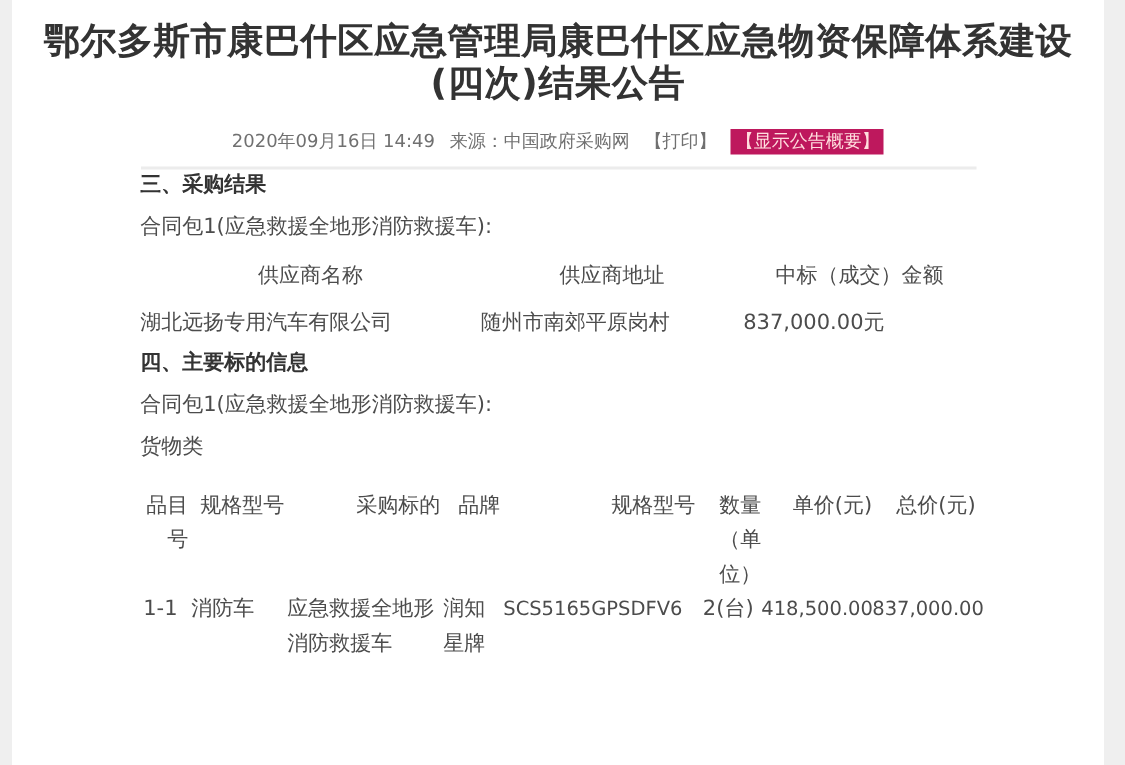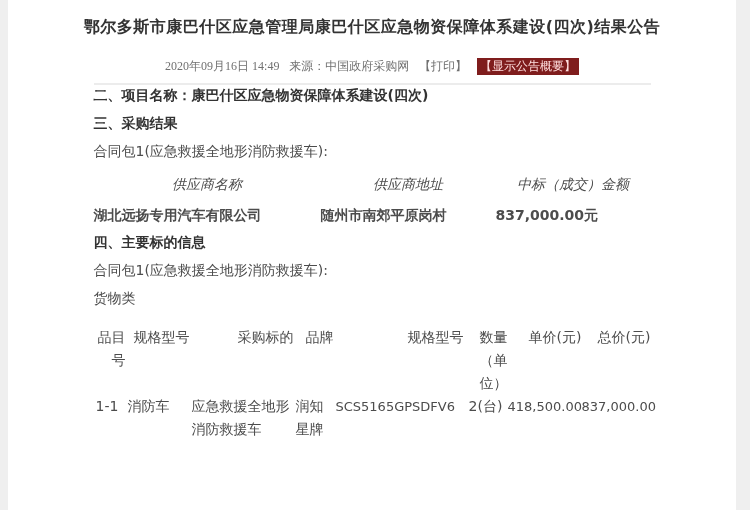--- a/index.html
+++ b/index.html
@@ -12,38 +12,38 @@
   }
   .panel {
     background: #ffffff;
     width: 728px;
     min-height: 510px;
     margin-left: 8px;
   }
   .title {
     margin: 0 10px;
     padding-top: 13px;
-    font-size: 16px;
+    font-size: 24px;
     line-height: 28px;
     font-weight: bold;
     color: #333333;
     text-align: center;
     letter-spacing: 0.5px;
   }
   .meta {
     margin-top: 17px;
     text-align: center;
     font-size: 12px;
     line-height: 16px;
     color: #707070;
   }
-  .meta > span { margin: 0 3px; font-family: Liberation Serif, serif; }
+  .meta > span { margin: 0 3px; }
   .meta .print { cursor: pointer; }
   .meta .badge {
-    background: #7f1d1d;
+    background: #be185d;
     color: #ffdede;
     padding: 1px 3px 2px 3px;
     cursor: pointer;
   }
   .content {
     width: 557px;
     margin: 0 auto;
     color: #4c4c4c;
     font-size: 14px;
   }
@@ -61,27 +61,25 @@
   p.goods { margin-bottom: 0; }
 
   table { border-collapse: collapse; table-layout: fixed; width: 557px; }
 
   .t1 { margin-top: 10px; margin-bottom: 2px; }
   .t1 th {
     font-weight: normal;
     text-align: center;
     padding: 3px 0 8px 0;
     line-height: 20px;
-    font-style: italic;
   }
   .t1 td {
     text-align: left;
     padding: 3px 0 5px 0;
     line-height: 20px;
-    font-weight: bold;
   }
 
   .t2 { margin-top: 18px; }
   .t2 th, .t2 td {
     font-weight: normal;
     vertical-align: top;
     line-height: 23px;
     padding: 0;
   }
   .t2 th { text-align: right; }
@@ -100,21 +98,20 @@
   <div class="meta">
     <span>2020年09月16日 14:49</span>
     <span>来源：中国政府采购网</span>
     <span class="print">【打印】</span>
     <span class="badge">【显示公告概要】</span>
   </div>
 
   <div class="content">
     <hr class="divider">
 
-    <p class="bold">二、项目名称：康巴什区应急物资保障体系建设(四次)</p>
     <p class="bold">三、采购结果</p>
     <p>合同包1(应急救援全地形消防救援车):</p>
 
     <table class="t1">
       <colgroup>
         <col style="width:227px">
         <col style="width:175px">
         <col style="width:155px">
       </colgroup>
       <thead>

